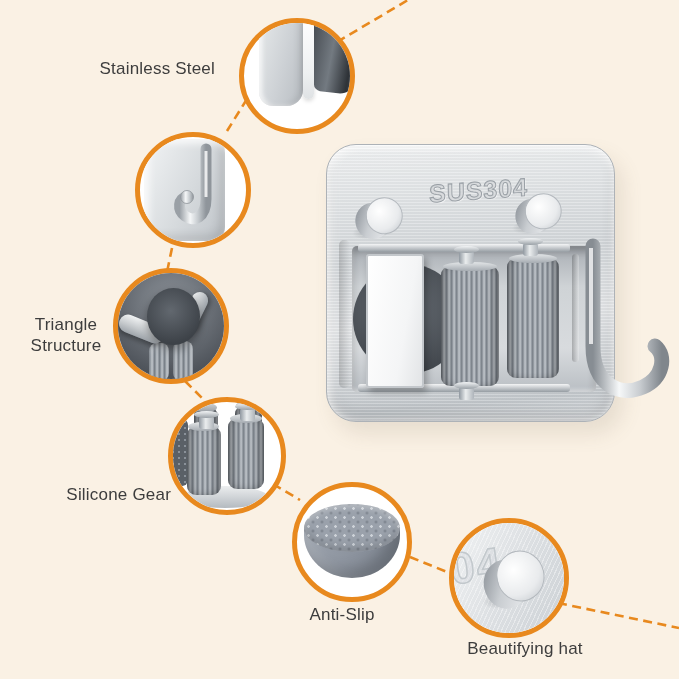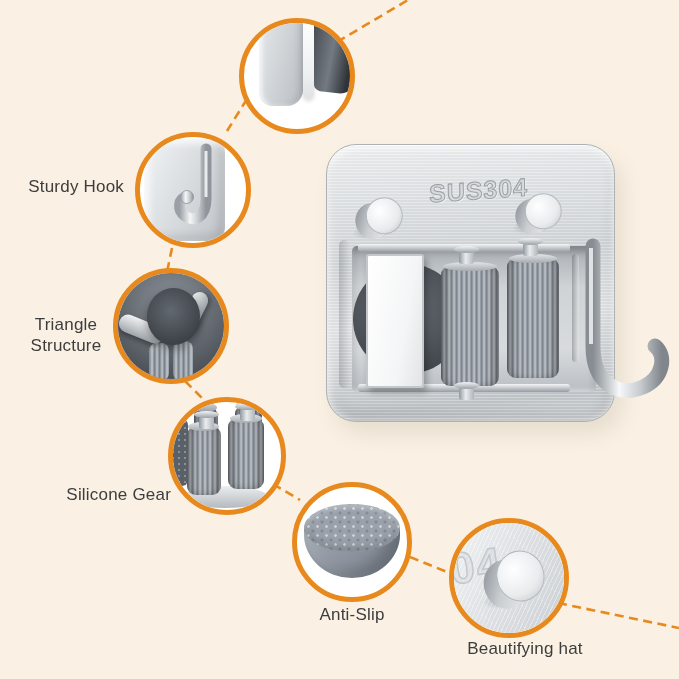--- a/index.html
+++ b/index.html
@@ -15,21 +15,21 @@
 
   
   .feat-label{
     position:absolute;z-index:5;
     font-size:17px;line-height:1.22;color:#3D3D3D;letter-spacing:.2px;
   }
   .lbl-stainless{left:35px;top:59px;width:180px;text-align:right;}
   .lbl-hook{left:0px;top:177px;width:124px;text-align:right;}
   .lbl-triangle{left:26px;top:315px;width:80px;text-align:center;}
   .lbl-gear{left:0px;top:485px;width:171px;text-align:right;}
-  .lbl-antislip{left:286px;top:605px;width:132px;text-align:center;}
+  .lbl-antislip{left:276px;top:605px;width:132px;text-align:center;}
   .lbl-hat{left:459px;top:639px;width:132px;text-align:center;}
 
   
   .callout{
     position:absolute;z-index:4;border-radius:50%;
     border:5px solid #E8891E;background:#fff;overflow:hidden;
     box-sizing:border-box;
   }
   .c1{left:239px;top:18px;width:116px;height:116px;}
   .c2{left:135px;top:132px;width:116px;height:116px;}
@@ -190,21 +190,21 @@
       <line x1="337" y1="42" x2="408" y2="0"></line>
       <line x1="247" y1="99" x2="227" y2="131"></line>
       <line x1="172" y1="248" x2="167" y2="272"></line>
       <line x1="185" y1="381" x2="203" y2="399"></line>
       <line x1="273" y1="484" x2="300" y2="500"></line>
       <line x1="410" y1="557" x2="452" y2="574"></line>
       <line x1="558" y1="603" x2="679" y2="628"></line>
     </g>
   </svg>
 
-  <div class="feat-label lbl-hook">Sturdy Hook</div>
+  <div class="feat-label lbl-stainless">Stainless Steel</div>
   <div class="feat-label lbl-gear">Silicone Gear</div>
   <div class="feat-label lbl-triangle">Triangle Structure</div>
   <div class="feat-label lbl-antislip">Anti-Slip</div>
   <div class="feat-label lbl-hat">Beautifying hat</div>
 
   <div class="callout c1">
     <div class="plate-piece"></div>
     <div class="bright-edge"></div>
     <div class="dark-fold"></div>
   </div>

